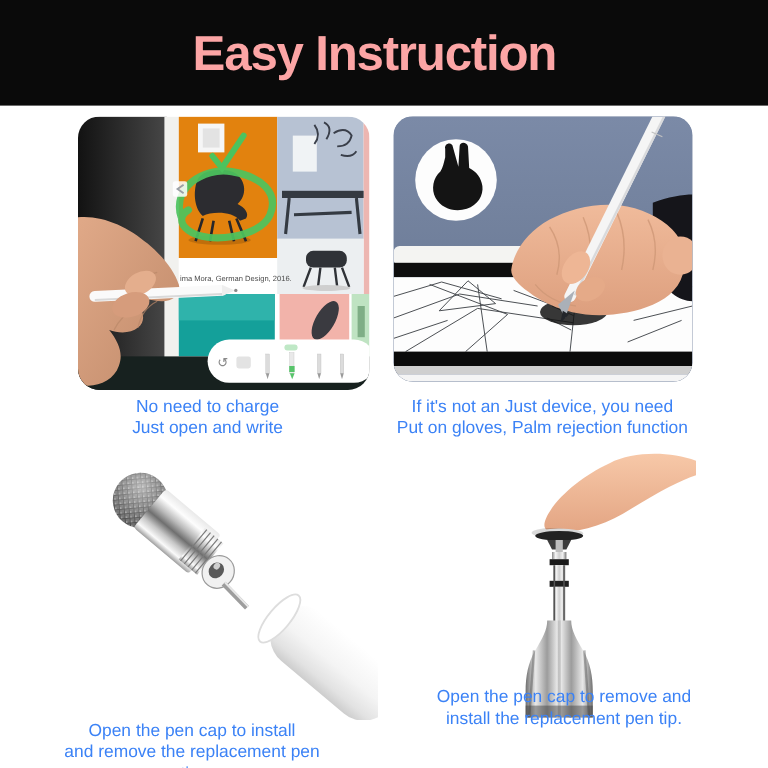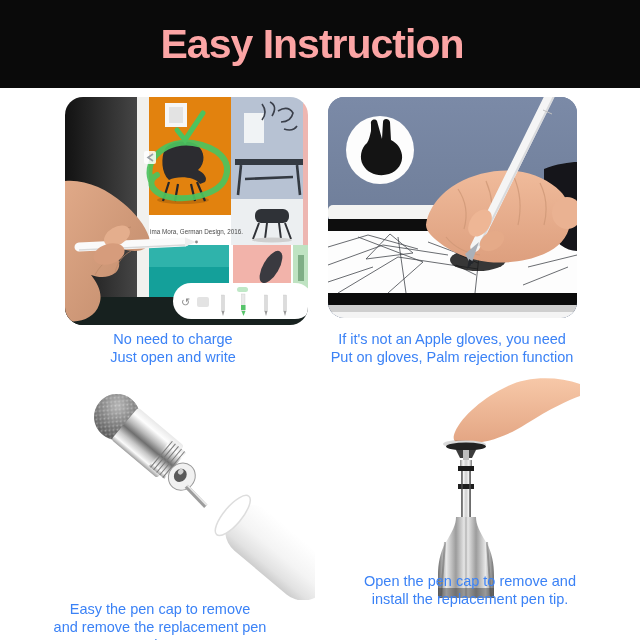--- a/index.html
+++ b/index.html
@@ -313,25 +313,25 @@
   </g>
 </svg>
 </div>
 
 <div class="caption" style="left:58px;top:330px;width:230px;">
   <div>No need to charge</div>
   <div>Just open and write</div>
 </div>
 
 <div class="caption" style="left:330px;top:330px;width:244px;">
-  <div>If it's not an Apple gloves, you need</div>
+  <div>If it's not an Just device, you need</div>
   <div>Put on gloves, Palm rejection function</div>
 </div>
 
 <div class="caption" style="left:45px;top:600px;width:230px;">
-  <div>Easy the pen cap to remove</div>
+  <div>Open the pen cap to install</div>
   <div>and remove the replacement pen tip.</div>
 </div>
 
 <div class="caption" style="left:355px;top:572px;width:230px;">
   <div>Open the pen cap to remove and</div>
   <div>install the replacement pen tip.</div>
 </div>
 
 </body></html>

